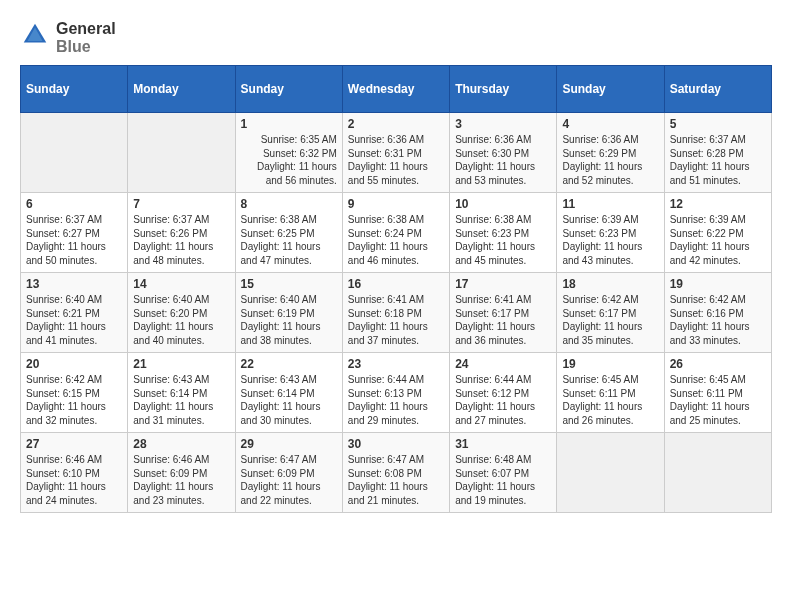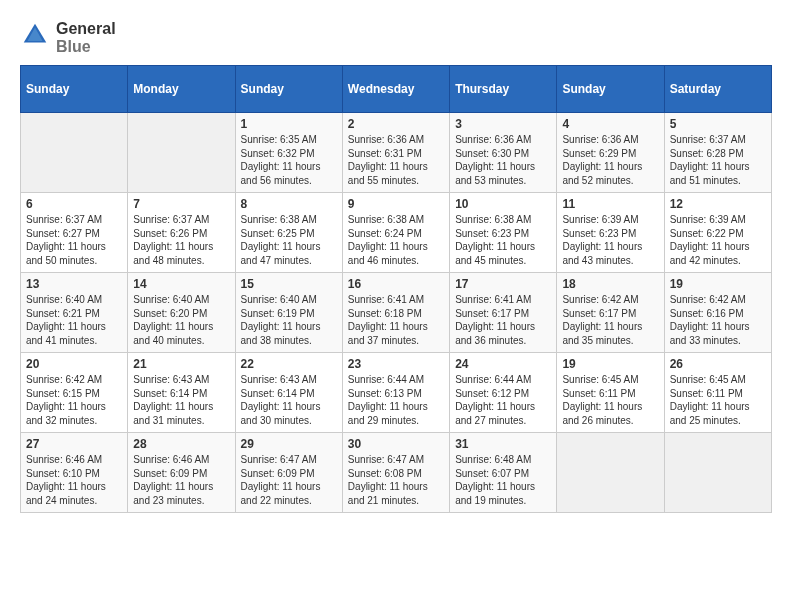--- a/index.html
+++ b/index.html
@@ -125,21 +125,21 @@
         <th>Sunday</th>
         <th>Saturday</th>
       </tr>
   </thead>
   <tbody>
   <tr>
         <td class="empty-cell"></td>
         <td class="empty-cell"></td>
         <td>
           <span class="day-number">1</span>
-          <div class="day-info" style="white-space: pre-line;">Sunrise: 6:35 AM
+          <div class="day-info" style="white-space: pre-line; text-align: right;">Sunrise: 6:35 AM
 Sunset: 6:32 PM
 Daylight: 11 hours and 56 minutes.</div>
         </td>
         <td>
           <span class="day-number">2</span>
           <div class="day-info" style="white-space: pre-line;">Sunrise: 6:36 AM
 Sunset: 6:31 PM
 Daylight: 11 hours and 55 minutes.</div>
         </td>
         <td>

